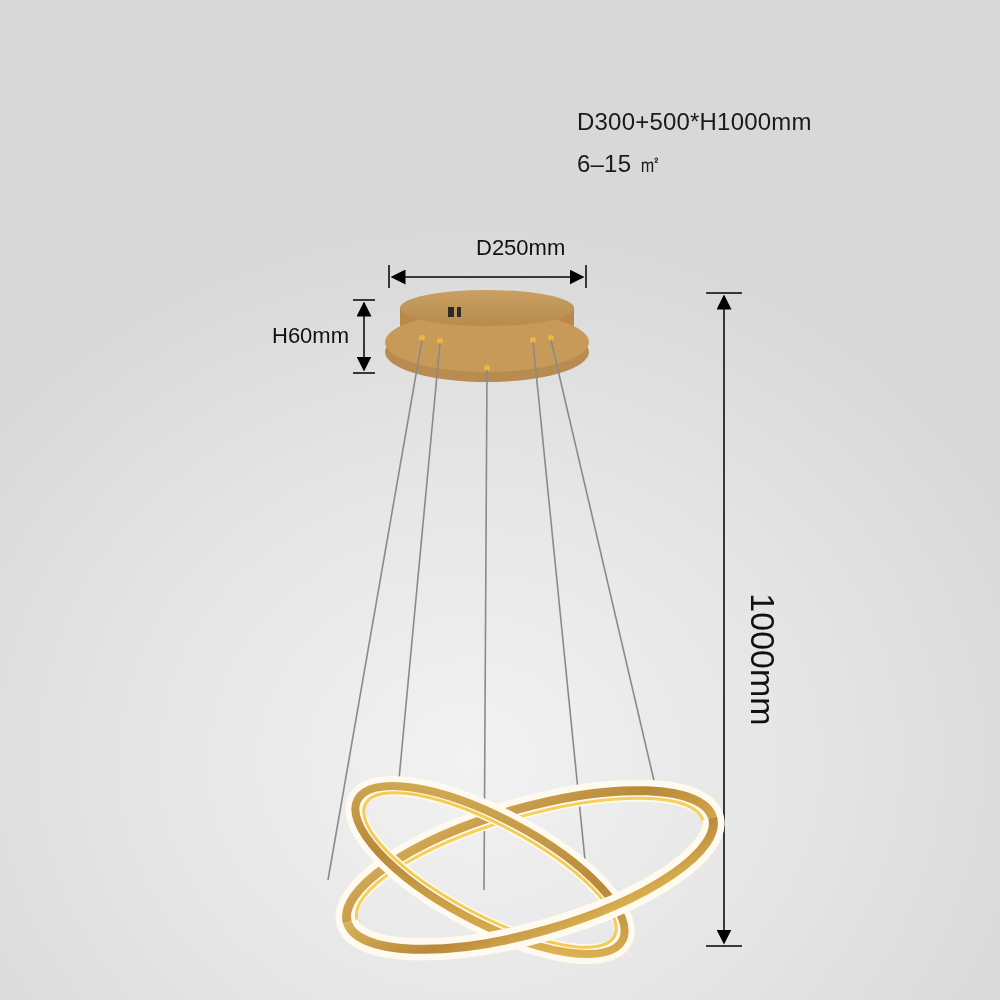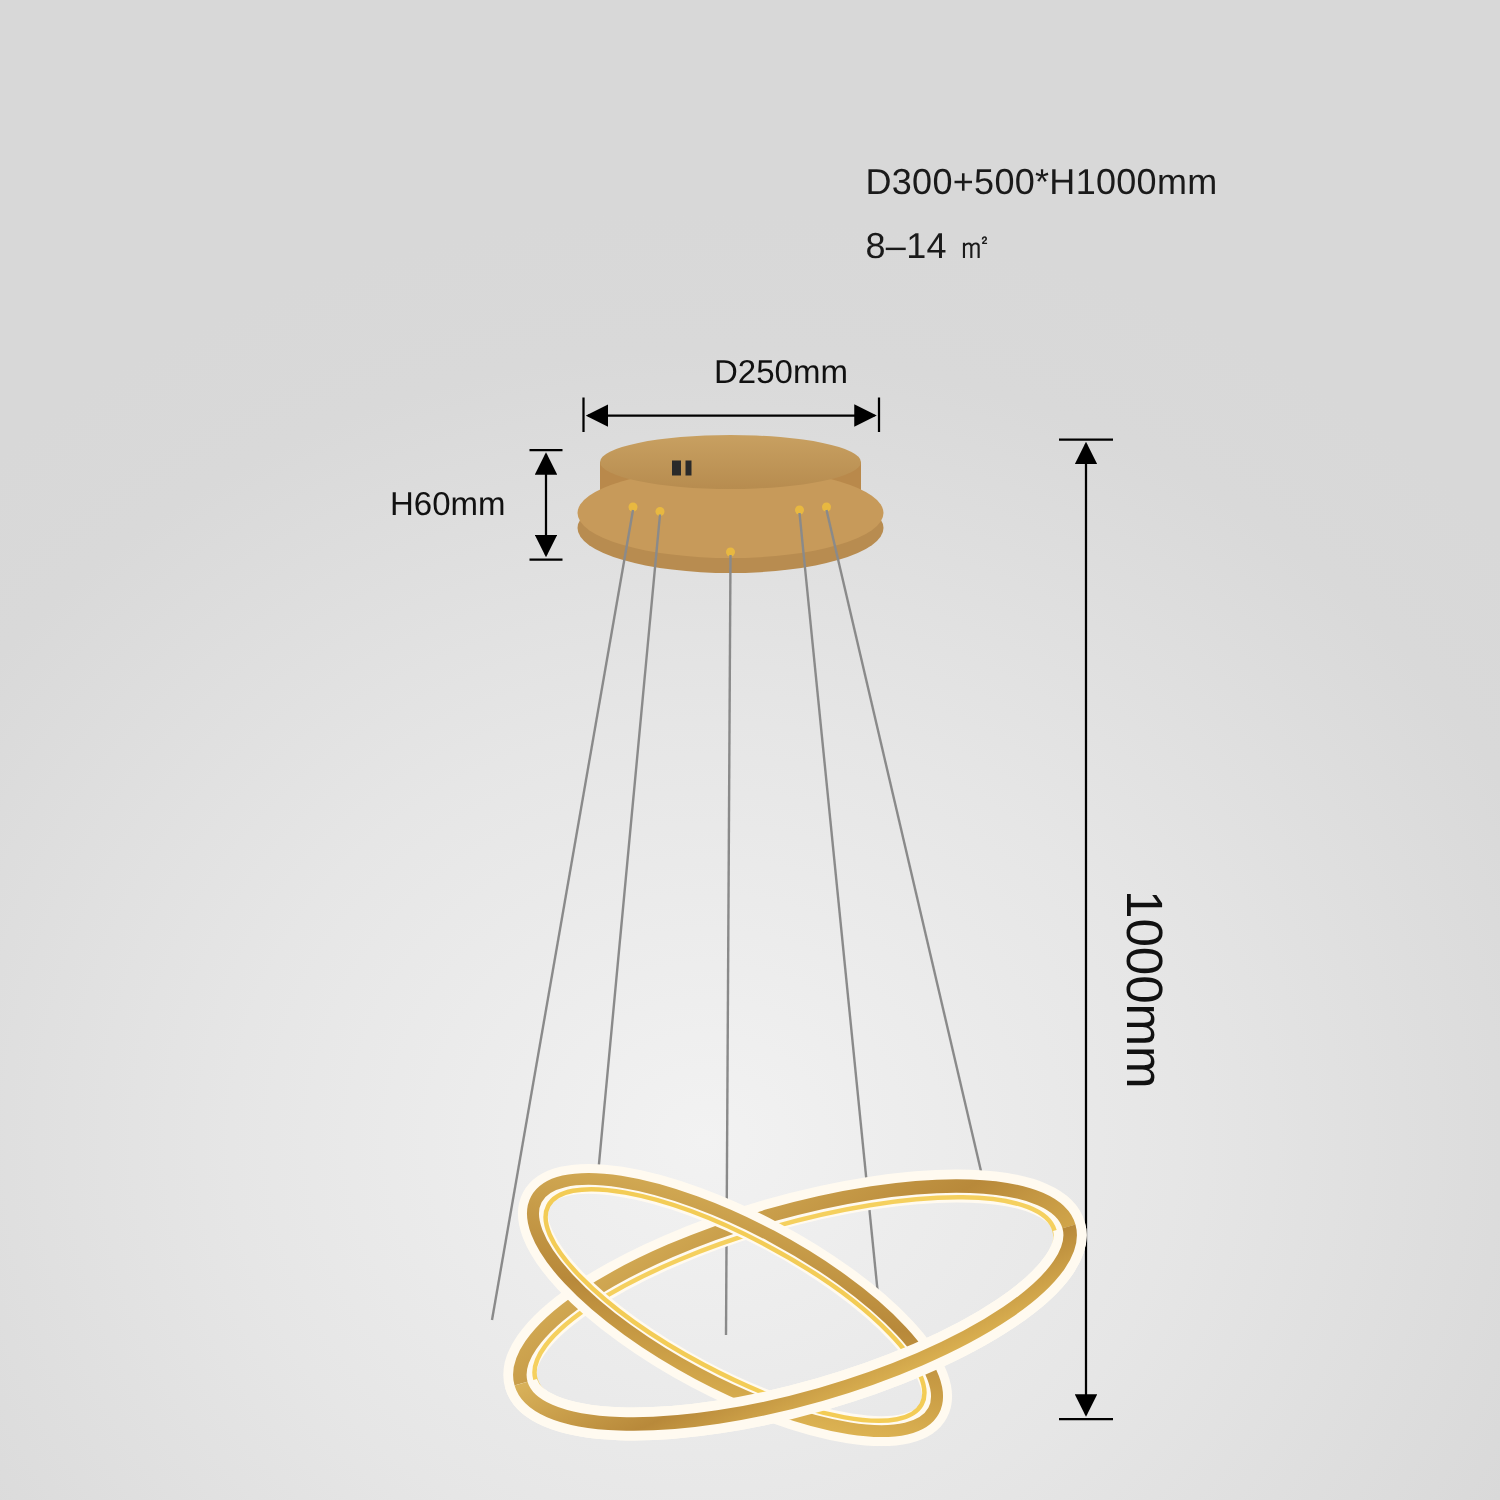--- a/index.html
+++ b/index.html
@@ -8,31 +8,31 @@
       background: radial-gradient(ellipse 700px 620px at 470px 760px, #f2f2f2 0%, #e6e6e6 45%, #d9d9d9 85%, #d8d8d8 100%);
       font-family: "Liberation Sans", sans-serif;
       color: #111;
     }
     .spec { position: absolute; left: 577px; font-size: 24px; color: #1a1a1a; letter-spacing: 0.2px; }
     .spec.l1 { top: 108px; }
     .spec.l2 { top: 148px; }
     .ghost { position: absolute; left: 30px; top: 150px; width: 400px; height: 60px; opacity: 0.35; }
     .label { position: absolute; font-size: 22px; color: #111; }
     .lbl-d250 { left: 476px; top: 235px; }
-    .lbl-h60 { left: 260px; top: 323px; text-align: right; }
+    .lbl-h60 { left: 272px; top: 323px; text-align: right; }
     .lbl-total { position: absolute; left: 762px; top: 640px; font-size: 34px; transform: rotate(90deg); transform-origin: center; white-space: nowrap; width: 160px; margin-left: -80px; text-align: center; color: #111; }
     svg.scene { position: absolute; left: 0; top: 0; }
   </style>
 </head>
 <body>
 
 <div class="ghost"></div>
 
 <div class="spec l1">D300+500*H1000mm</div>
-<div class="spec l2">8–14 ㎡</div>
+<div class="spec l2">6–15 ㎡</div>
 
 <svg class="scene" width="1000" height="1000" viewBox="0 0 1000 1000">
   <defs>
     <linearGradient id="gold" x1="0" y1="0" x2="1" y2="1">
       <stop offset="0" stop-color="#d9b25a"></stop>
       <stop offset="0.5" stop-color="#b8893a"></stop>
       <stop offset="1" stop-color="#e8c05a"></stop>
     </linearGradient>
     <linearGradient id="canopyTop" x1="0" y1="0" x2="0" y2="1">
       <stop offset="0" stop-color="#c8a061"></stop>

